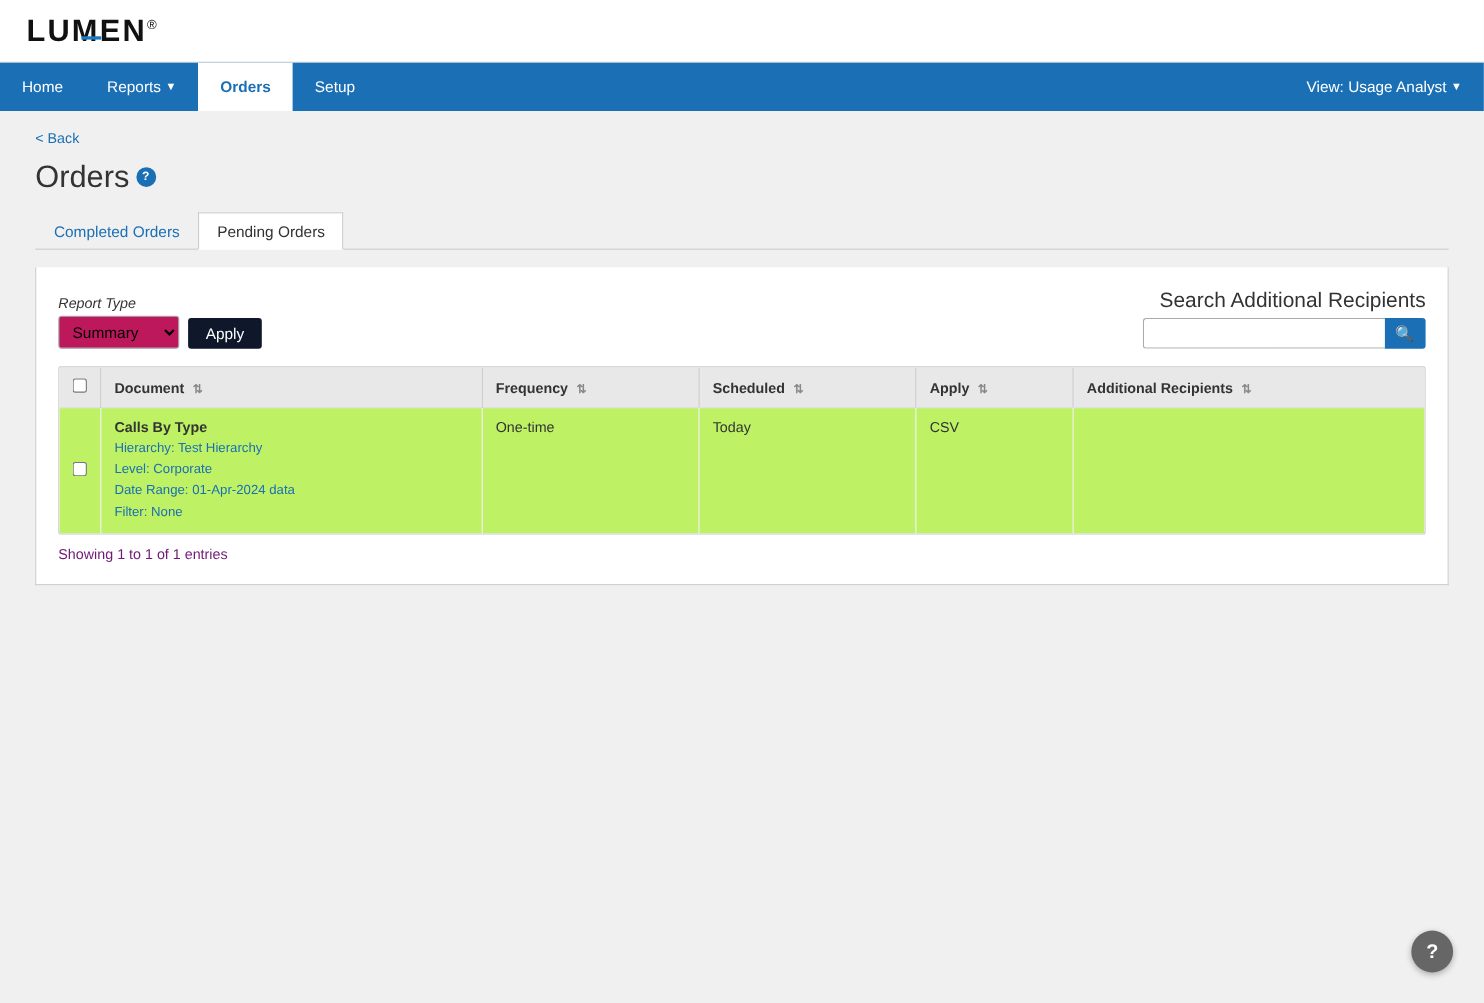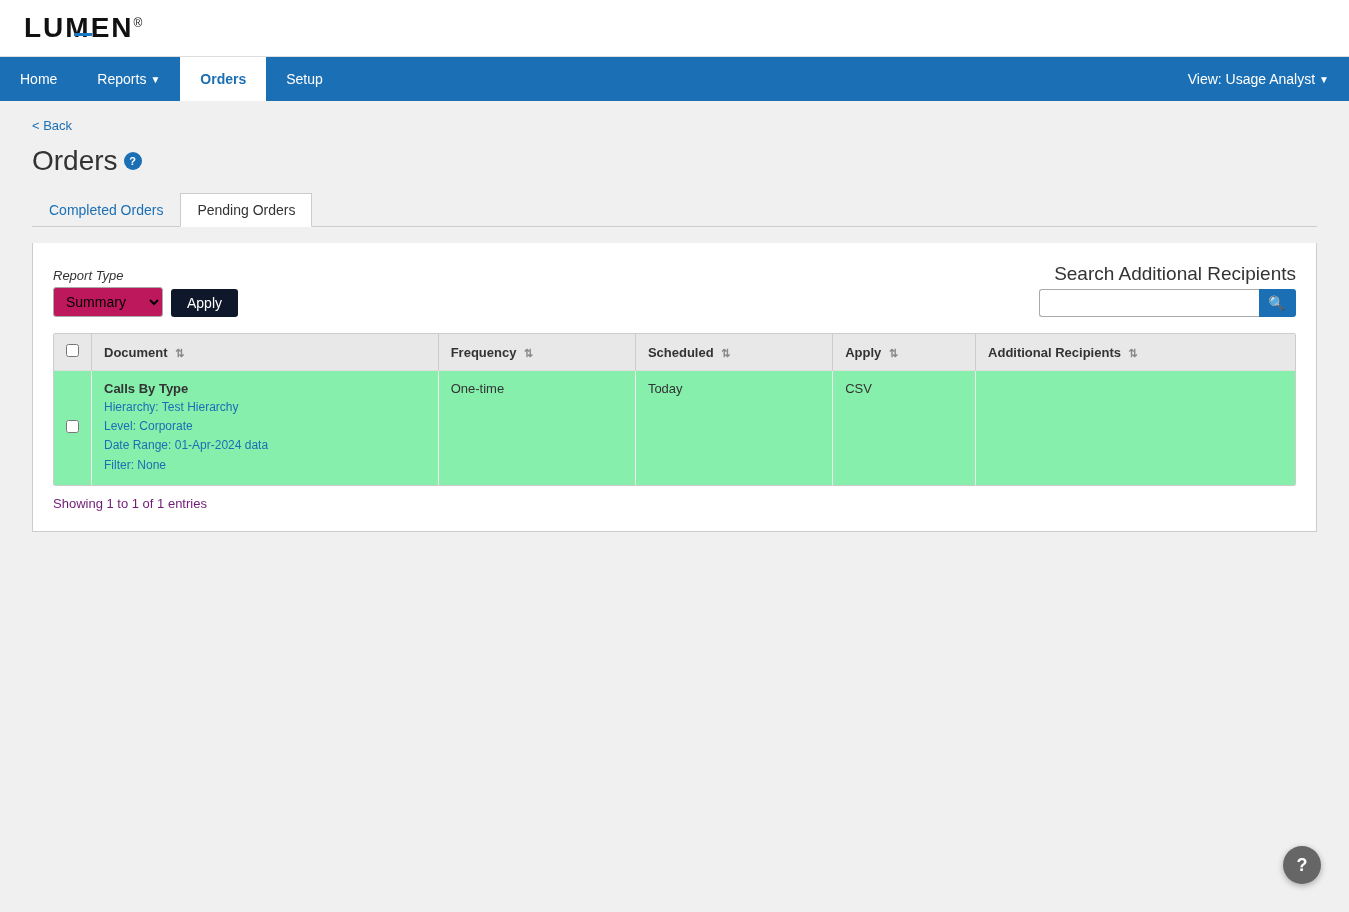--- a/index.html
+++ b/index.html
@@ -256,21 +256,21 @@
       display: inline-block;
       margin-left: 4px;
       color: #888;
       font-size: 11px;
     }
     .th-checkbox {
       width: 36px;
       text-align: center;
     }
     tbody tr {
-      background: #86efac;
+      background: #bef264;
       border-top: 1px solid #e0e0e0;
     }
     tbody td {
       padding: 10px 12px;
       vertical-align: top;
       border-right: 1px solid #eee;
     }
     tbody td:last-child { border-right: none; }
     .doc-name {
       font-weight: bold;

